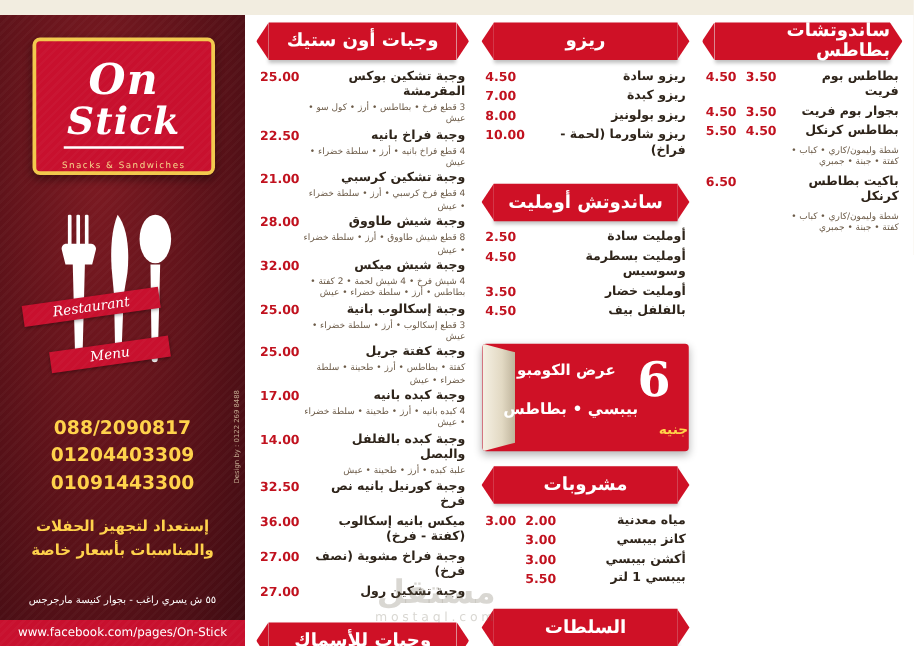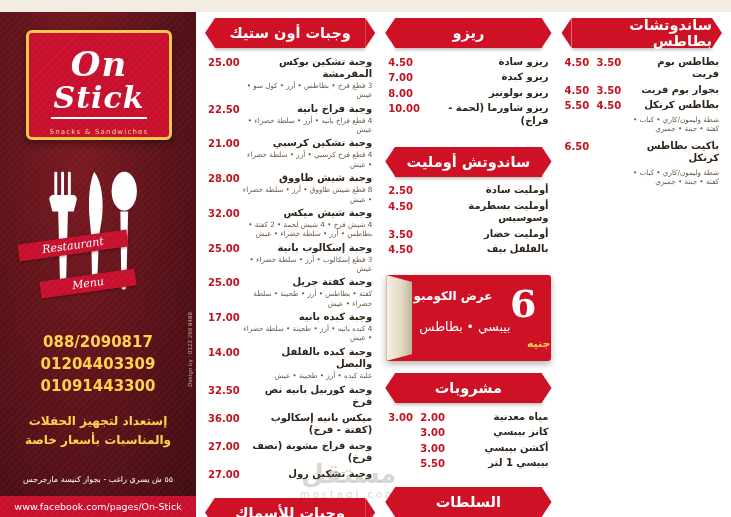--- a/index.html
+++ b/index.html
@@ -240,21 +240,21 @@
     font-size: 38px; font-weight: bold; color:#fff;
     font-family:"DejaVu Serif", serif;
     direction: ltr;
   }
   .combo .ctitle {
     position:absolute; right: 58px; top: 14px;
     font-size: 12px; font-weight: bold;
   }
   .combo .cdesc {
     position:absolute; right: 40px; top: 44px;
-    font-size: 12.5px; font-weight: normal;
+    font-size: 12.5px; font-weight: bold;
   }
   .combo .cprice {
     position:absolute; right: 0; top: 62px;
     font-size: 11px; color: #ffd24a; font-weight: bold;
   }
   .combo .curl {
     position:absolute;
     left: 0; top: 0; bottom: 0; width: 26px;
     background: linear-gradient(90deg,#f6f1e4 0%, #e2d9c3 60%, #bfb49c 100%);
     clip-path: polygon(0 0, 100% 8%, 100% 92%, 0 100%);

